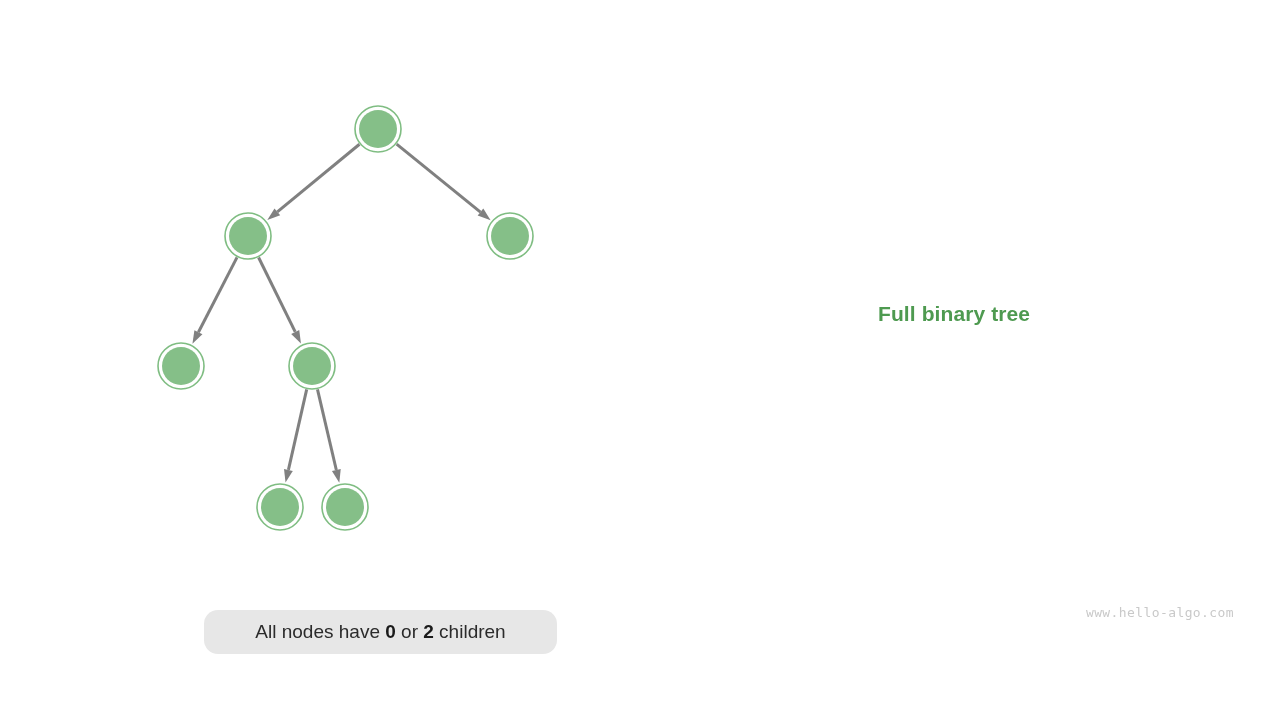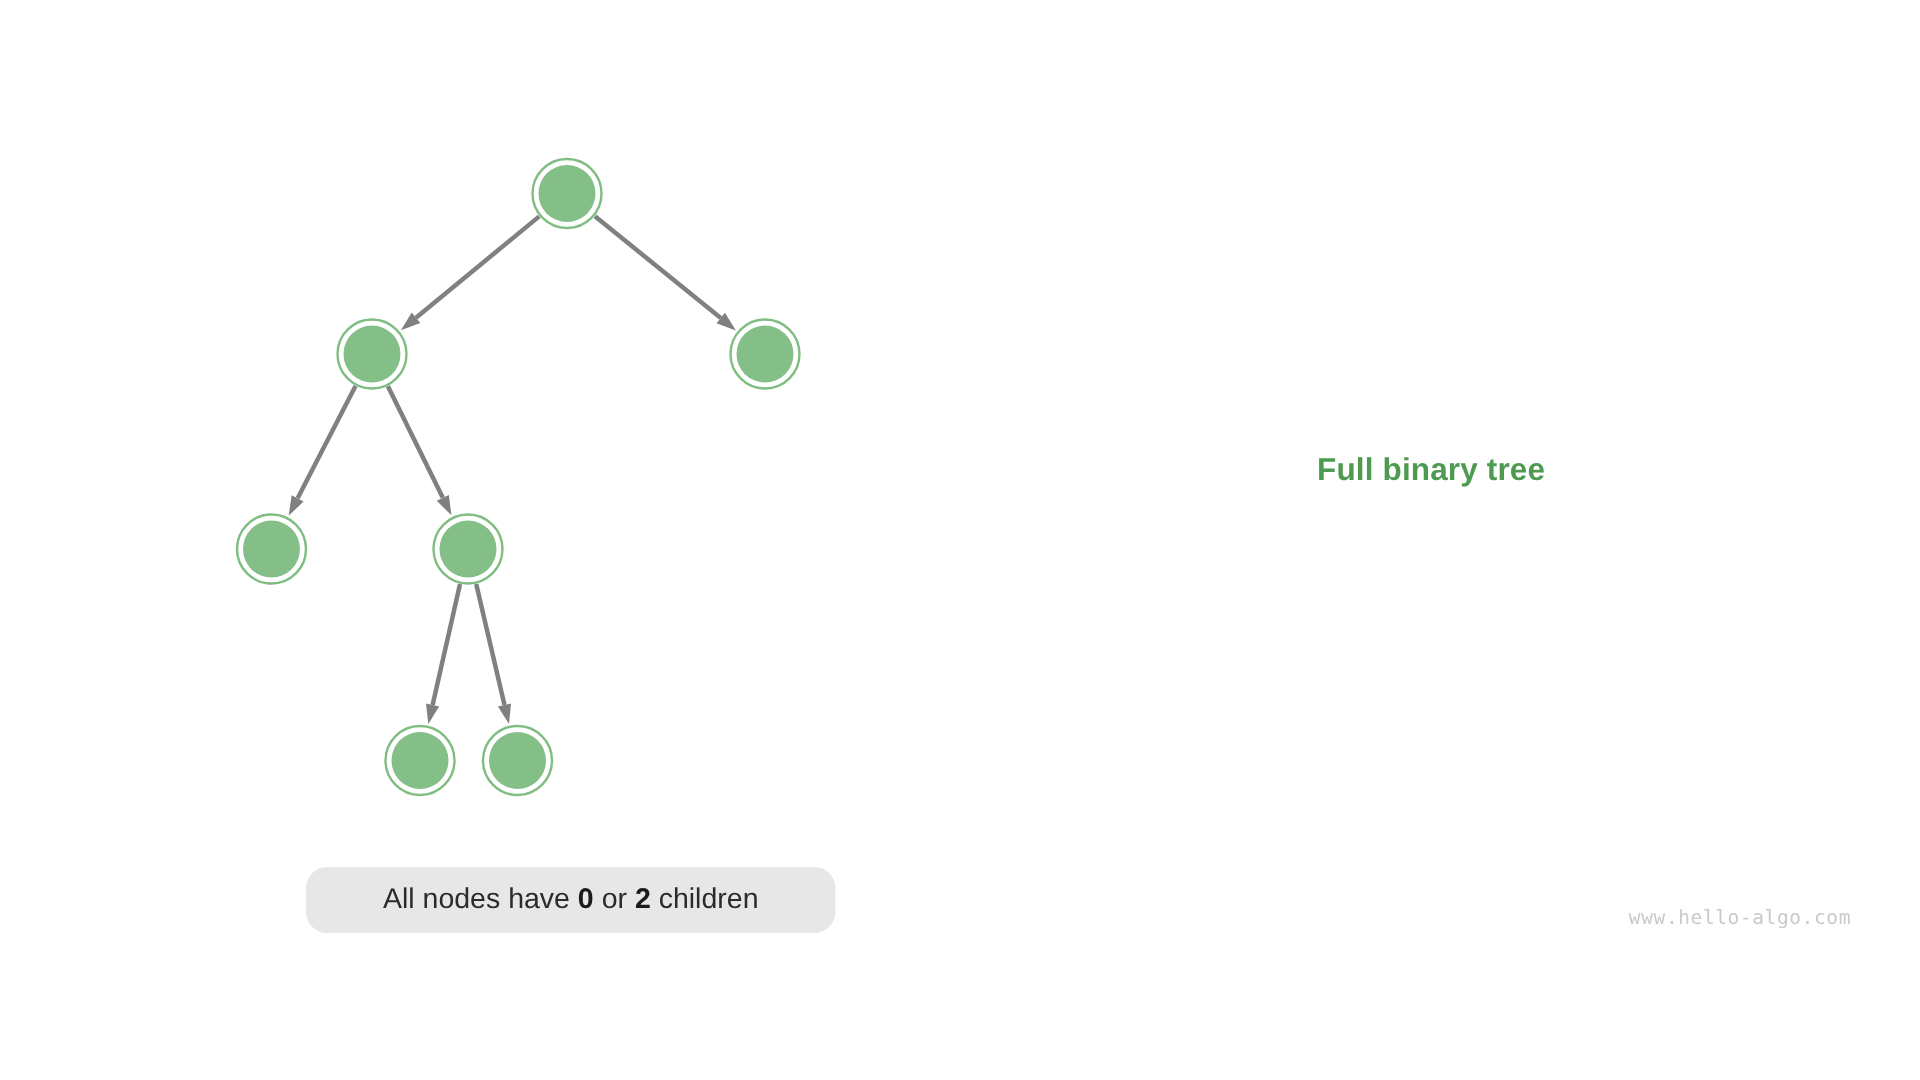--- a/index.html
+++ b/index.html
@@ -61,21 +61,21 @@
     font-weight: bold;
     color: #4e9a50;
     letter-spacing: 0.1px;
     white-space: nowrap;
   }
 
   
   #caption-box {
     position: absolute;
     left: 204px;
-    top: 578px;
+    top: 610px;
     width: 353px;
     height: 44px;
     background: #e7e7e7;
     border-radius: 14px;
     display: flex;
     align-items: center;
     justify-content: center;
     box-sizing: border-box;
   }
   #caption-text {

